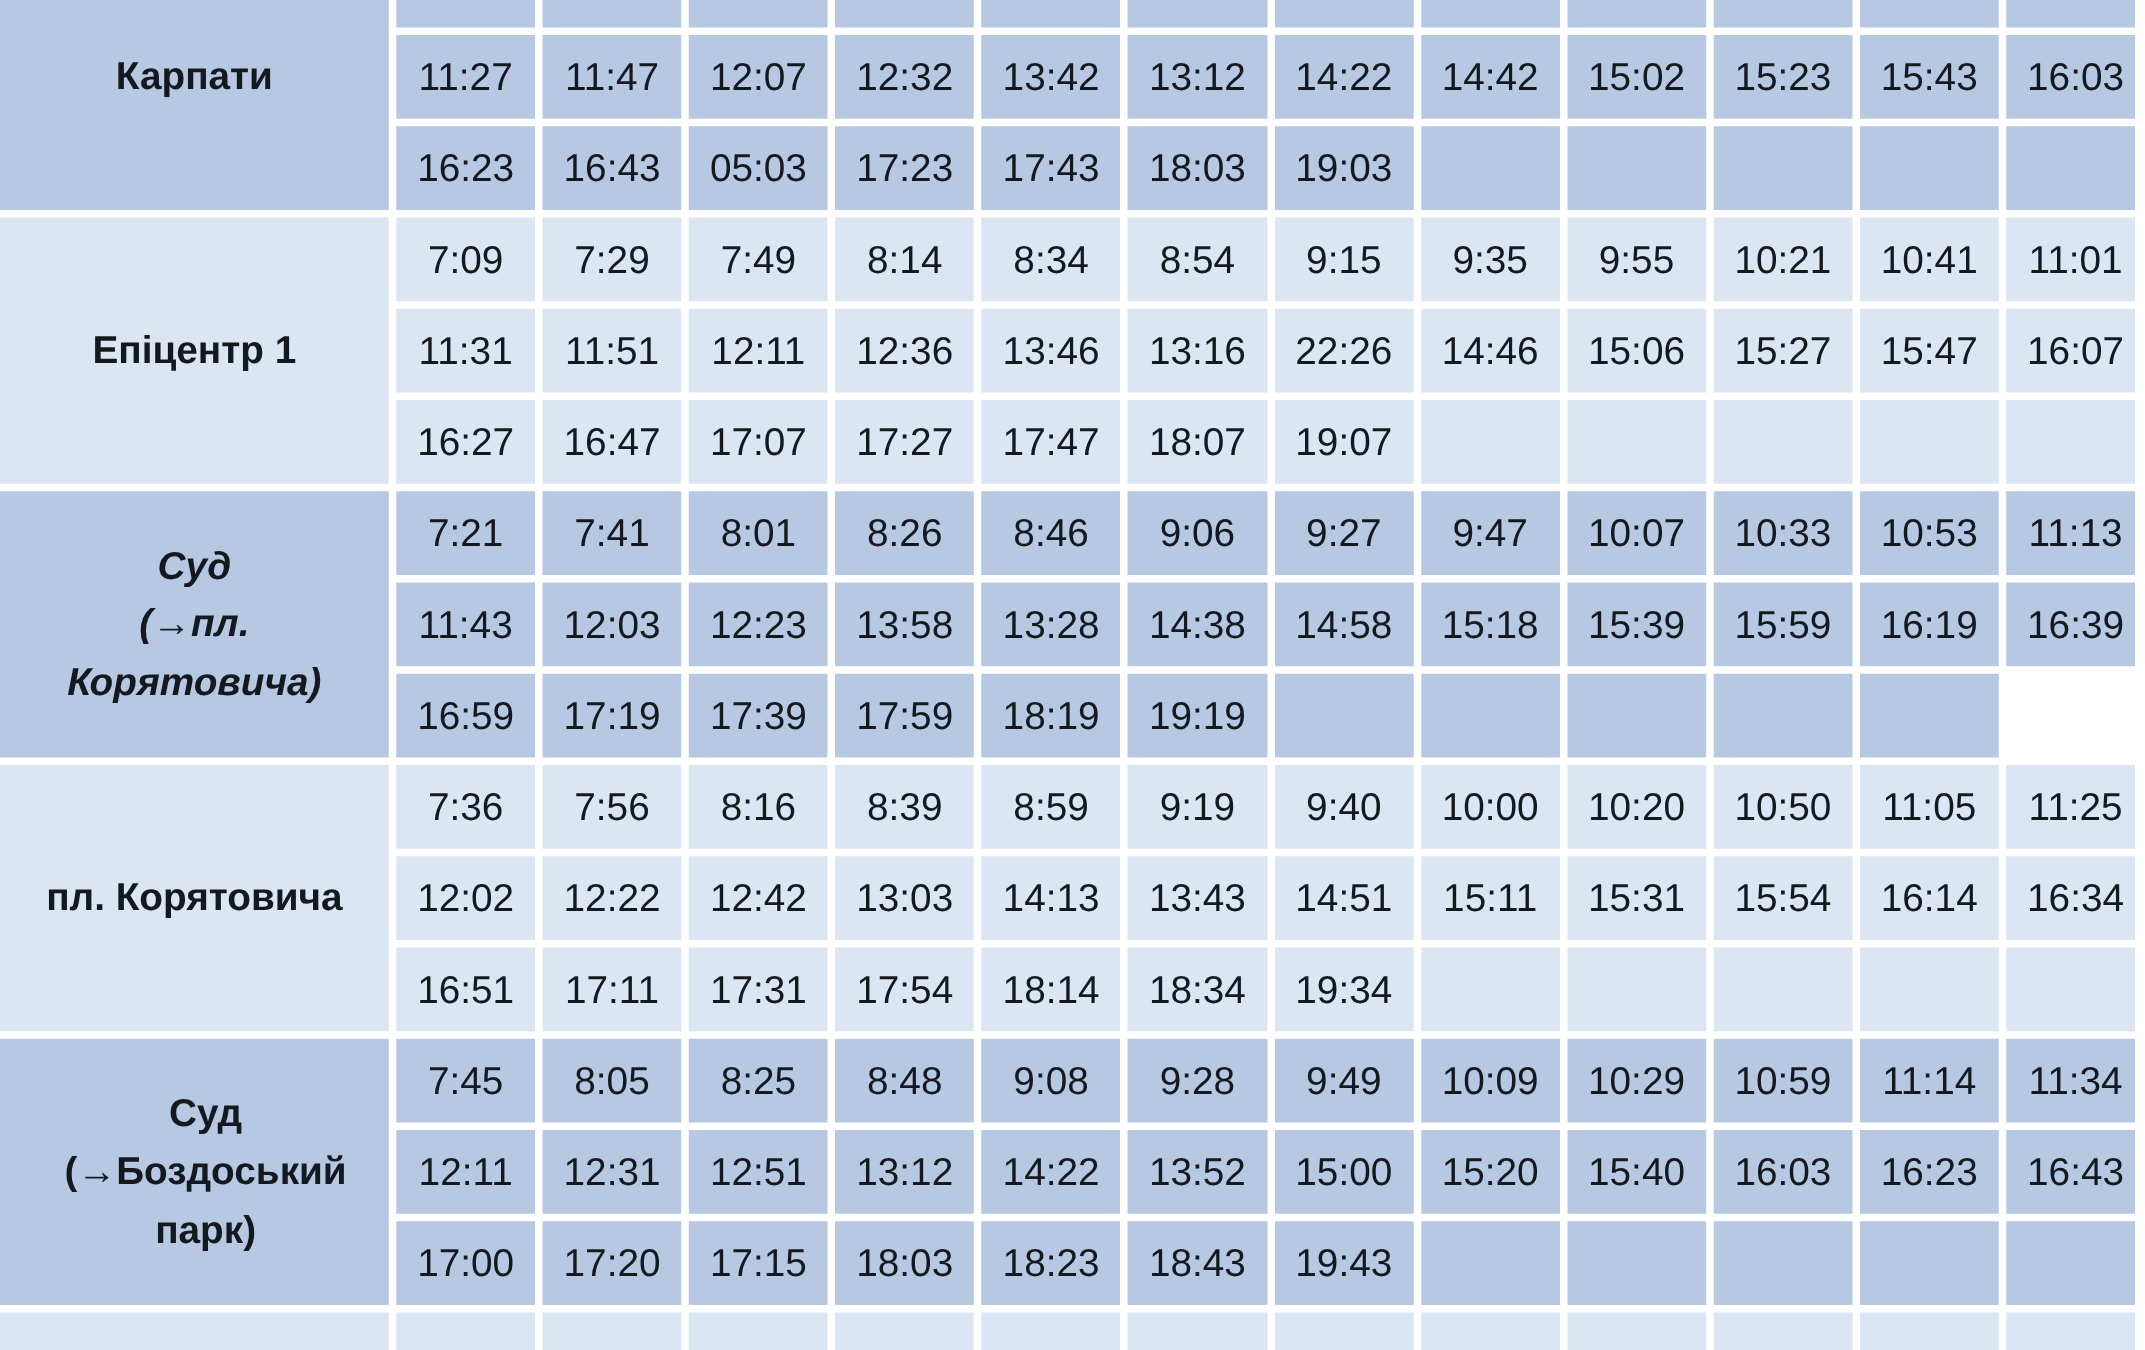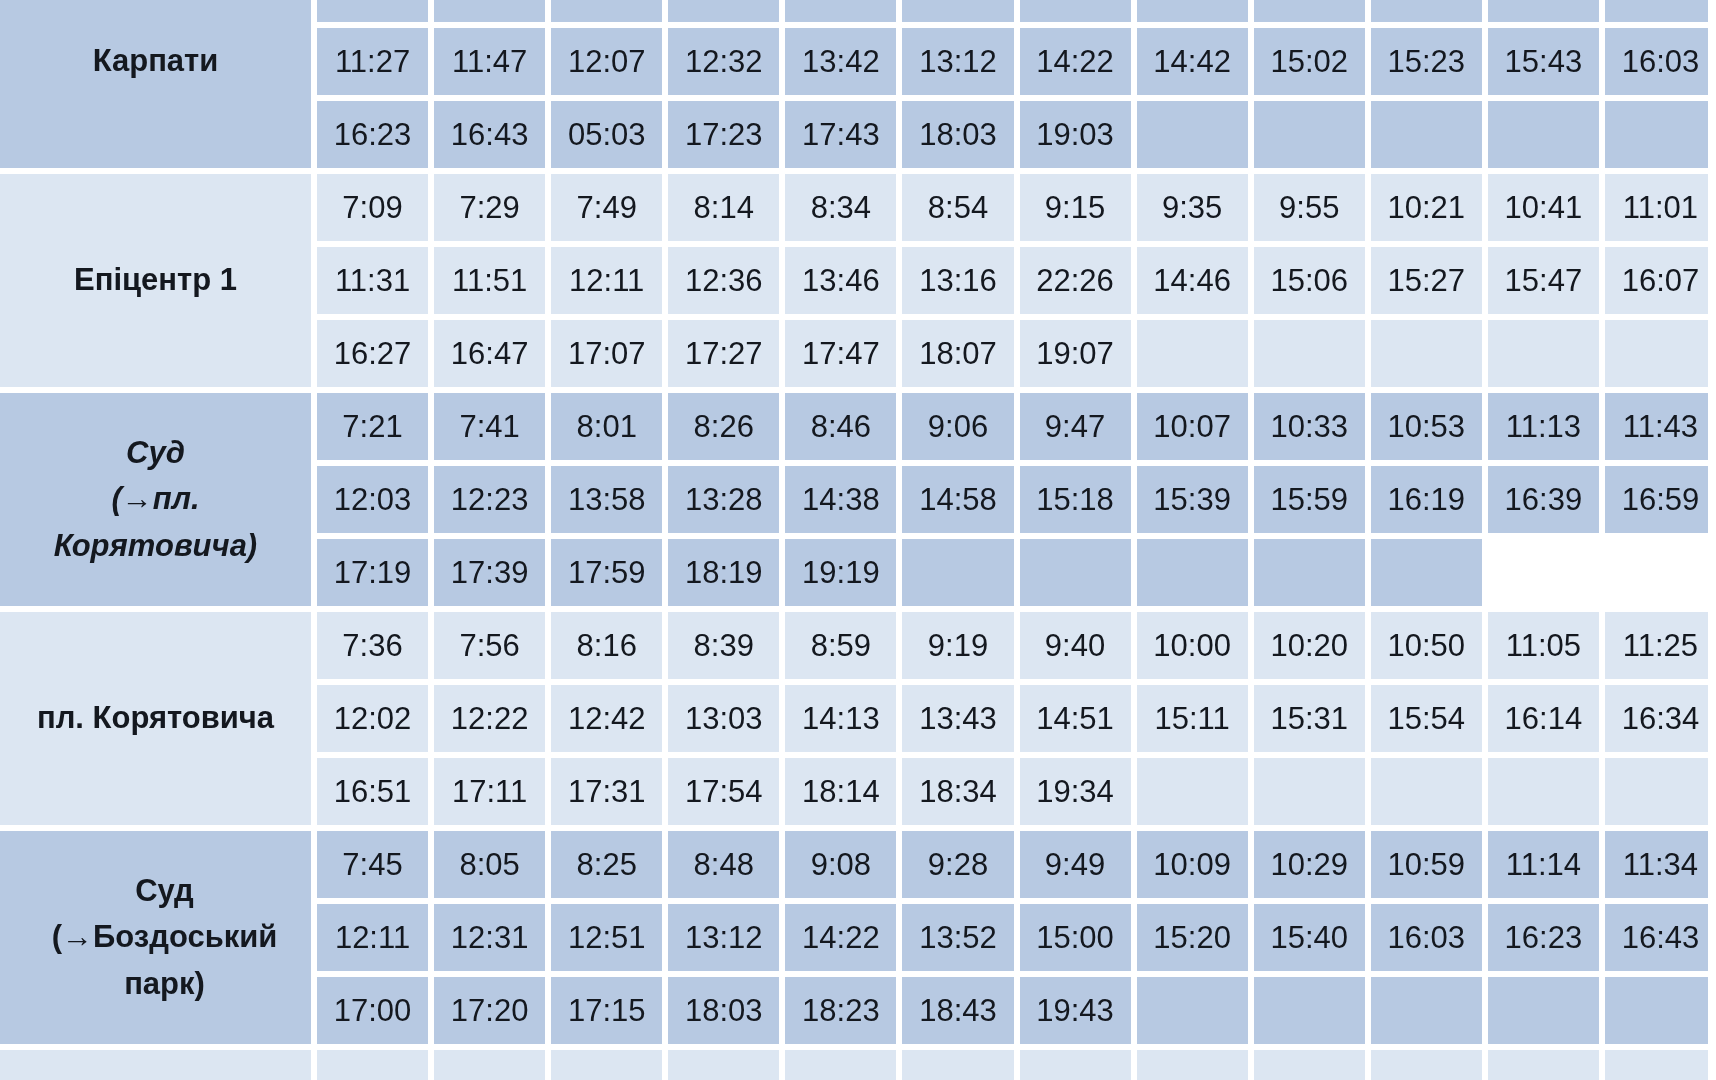--- a/index.html
+++ b/index.html
@@ -140,20 +140,21 @@
       </div>
       <div class="section dark">
         <div class="station" style="grid-row: 1 / span 3; font-style: italic;">Суд
 (→пл. Корятовича)</div>
         <div class="cell">7:21</div>
         <div class="cell">7:41</div>
         <div class="cell">8:01</div>
         <div class="cell">8:26</div>
         <div class="cell">8:46</div>
         <div class="cell">9:06</div>
+        <div class="cell">9:27</div>
         <div class="cell">9:47</div>
         <div class="cell">10:07</div>
         <div class="cell">10:33</div>
         <div class="cell">10:53</div>
         <div class="cell">11:13</div>
         <div class="cell">11:43</div>
         <div class="cell">12:03</div>
         <div class="cell">12:23</div>
         <div class="cell">13:58</div>
         <div class="cell">13:28</div>

